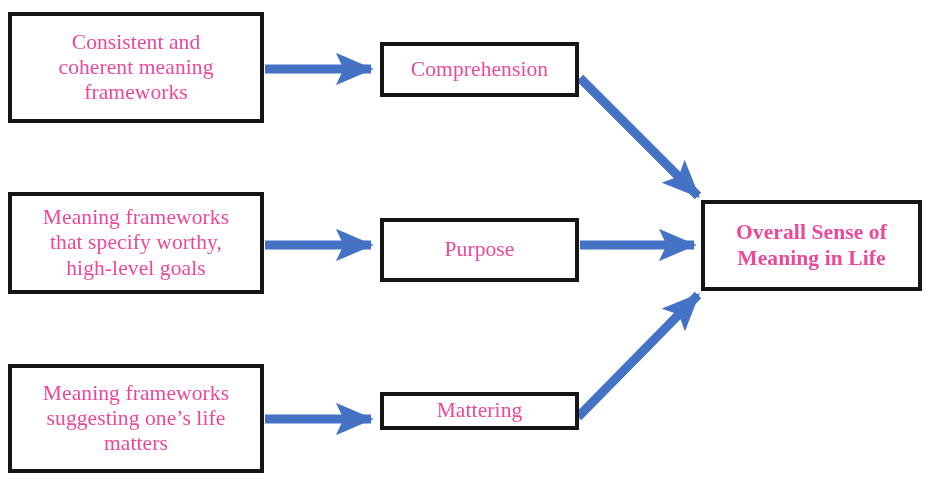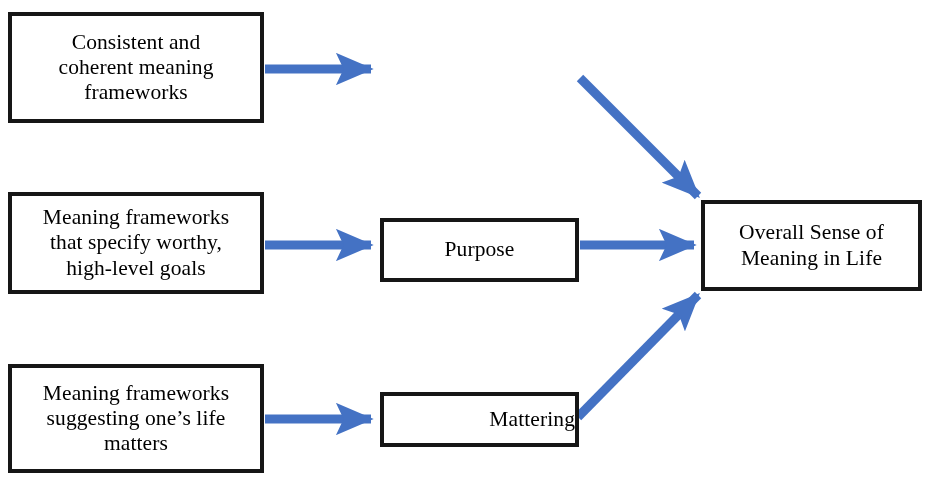--- a/index.html
+++ b/index.html
@@ -25,21 +25,21 @@
     background: #ffffff;
     display: flex;
     align-items: center;
     justify-content: center;
     text-align: center;
     z-index: 3;
   }
   .node-label {
     display: block;
     white-space: pre-line;
-    color: #000000;
+    color: #ec4899;
     line-height: 1.17;
     letter-spacing: 0.1px;
   }
   
   #box-consistent-coherent {
     left: 8px;  top: 12px;  width: 256px; height: 111px;
   }
   #box-worthy-goals {
     left: 8px;  top: 192px; width: 256px; height: 102px;
   }
@@ -52,30 +52,30 @@
     font-size: 21.5px;
   }
   
   #box-comprehension {
     left: 380px; top: 42px;  width: 199px; height: 55px;
   }
   #box-purpose {
     left: 380px; top: 218px; width: 199px; height: 64px;
   }
   #box-mattering {
-    left: 380px; top: 392px; width: 199px; height: 55px; justify-content: flex-end;
+    left: 380px; top: 392px; width: 199px; height: 38px;
   }
   #box-comprehension .node-label,
   #box-purpose .node-label,
   #box-mattering .node-label {
     font-size: 21.5px;
   }
   
   #box-overall-meaning {
-    left: 701px; top: 200px; width: 221px; height: 91px;
+    left: 701px; top: 200px; width: 221px; height: 91px; font-weight: bold;
   }
   #box-overall-meaning .node-label {
     font-size: 21.5px;
   }
   
   #arrow-layer {
     position: absolute;
     left: 0; top: 0;
     width: 931px;
     height: 489px;
@@ -119,20 +119,23 @@
 that specify worthy,
 high-level goals</span>
   </div>
 
   <div class="node-box" id="box-one-life-matters">
     <span class="node-label">Meaning frameworks
 suggesting one’s life
 matters</span>
   </div>
 
+  <div class="node-box" id="box-comprehension">
+    <span class="node-label">Comprehension</span>
+  </div>
 
   <div class="node-box" id="box-purpose">
     <span class="node-label">Purpose</span>
   </div>
 
   <div class="node-box" id="box-mattering">
     <span class="node-label">Mattering</span>
   </div>
 
   <div class="node-box" id="box-overall-meaning">

